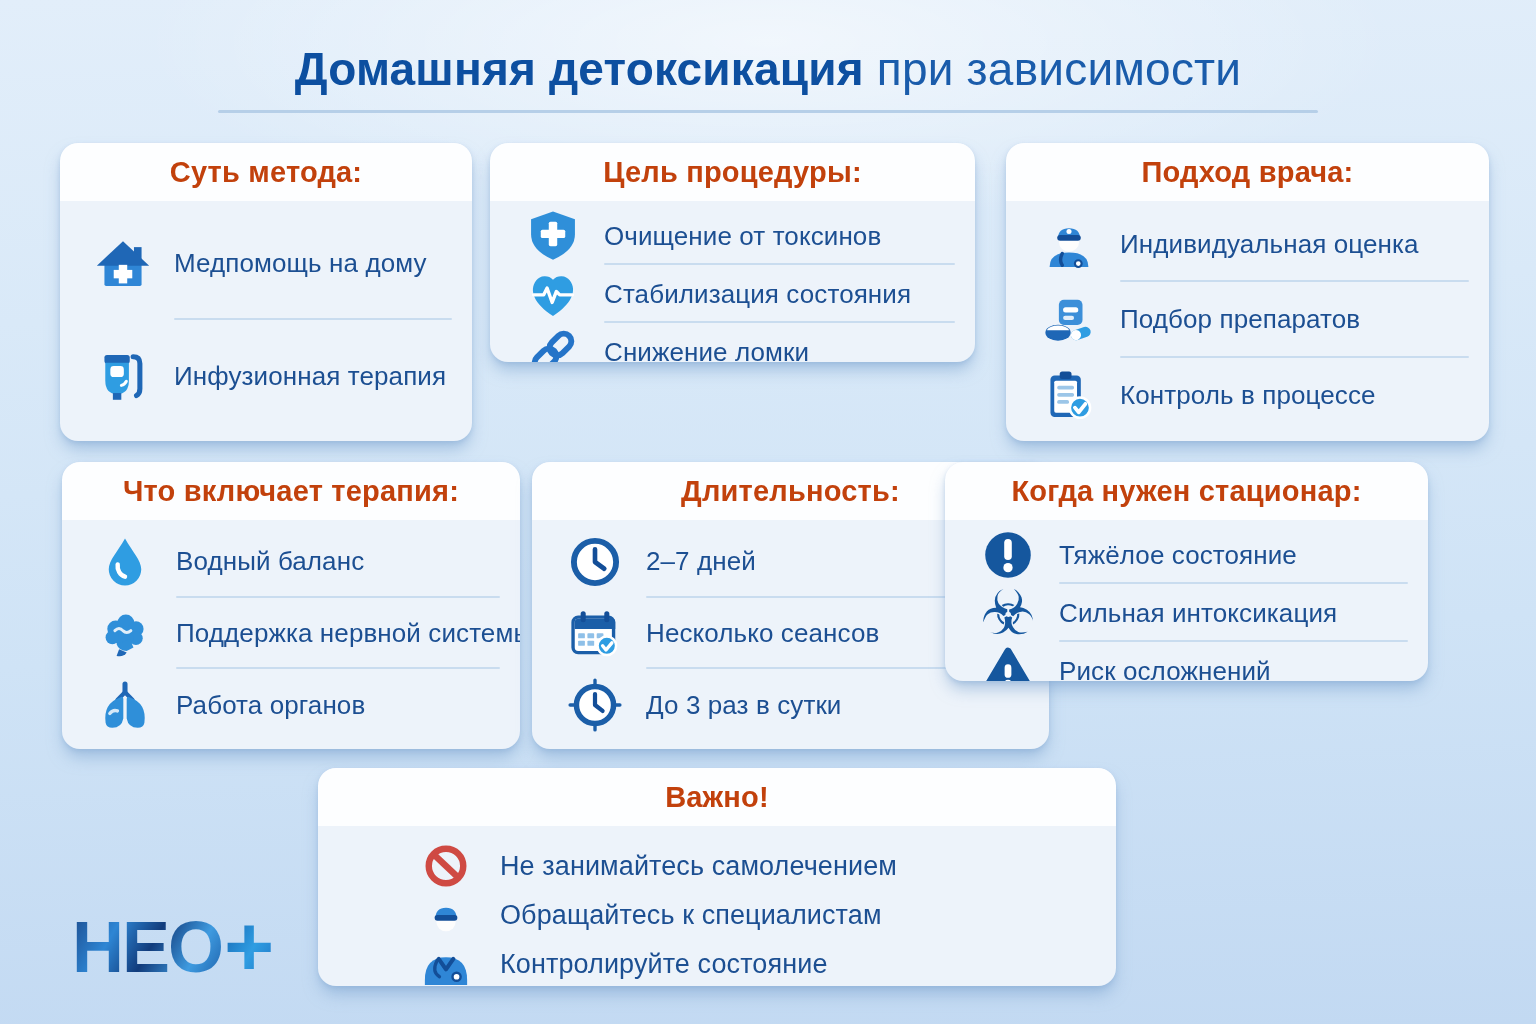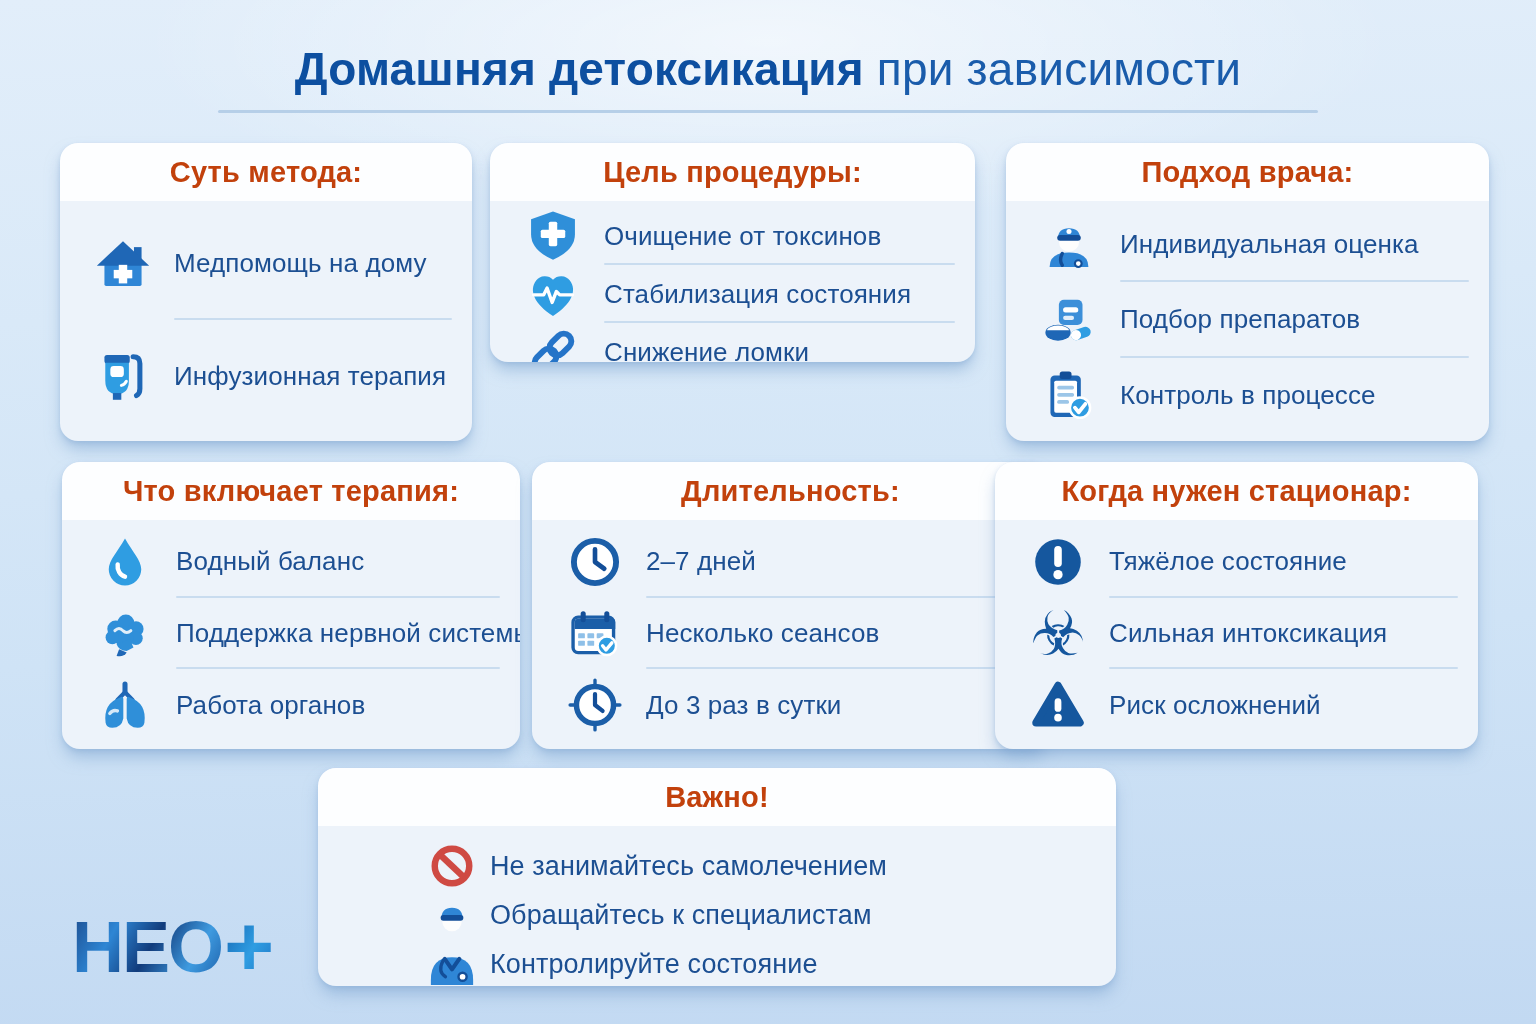--- a/index.html
+++ b/index.html
@@ -54,23 +54,23 @@
   .ic svg{display:block;}
   .lbl{font-size:26px;font-weight:500;color:#1c4f92;letter-spacing:.1px;white-space:nowrap;}
   .ic-glyph{
     font-family:"DejaVu Sans",sans-serif;font-size:62px;line-height:1;
     color:#15579e;font-weight:700;
   }
 
   
   .imp-body{flex:1;position:relative;}
   .imp-grid{
-    position:absolute;left:104px;top:14px;
+    position:absolute;left:98px;top:14px;
     display:grid;grid-template-columns:60px auto;grid-template-rows:52px 46px 52px;
-    column-gap:8px;align-items:center;
+    column-gap:24px;align-items:center;
   }
   .imp-grid .ic{width:52px;height:52px;justify-self:center;}
   .imp-grid .ic.tall{grid-row:2 / span 2;height:104px;align-self:center;}
   .imp-grid .lbl{font-size:27px;}
 
   
   .logo{position:absolute;left:72px;top:908px;display:flex;align-items:center;}
   .logo-neo{
     font-size:72px;font-weight:800;letter-spacing:-2px;line-height:1;
     background:linear-gradient(120deg,#1b4a8c 0%,#2e86d4 28%,#123c7c 52%,#3f9be0 78%,#1b5ea8 100%);
@@ -308,21 +308,21 @@
                 <line x1="57" y1="32" x2="61.5" y2="32"></line>
             </g>
             <path d="M32 19 v13 l9 7" stroke="#134e98" stroke-width="5" fill="none" stroke-linecap="round" stroke-linejoin="round"></path>
           </svg>
         </span>
         <span class="lbl">До 3 раз в сутки</span>
       </div>
     </div>
   </section>
 
-  <section class="card" style="left:995px;top:462px;width:483px;height:287px">
+  <section class="card" style="left:945px;top:462px;width:483px;height:219px">
     <div class="card-head">
       <h2 class="card-title">Когда нужен стационар:</h2>
     </div>
     <div class="card-body">
       <div class="row">
         <span class="ic">
           <svg width="54" height="54" viewBox="0 0 64 64">
             <circle cx="32" cy="32" r="27" fill="#15579e"></circle>
             <rect x="27.5" y="13" width="9" height="25" rx="4.5" fill="#ffffff"></rect>
             <circle cx="32" cy="47" r="5.5" fill="#ffffff"></circle>

